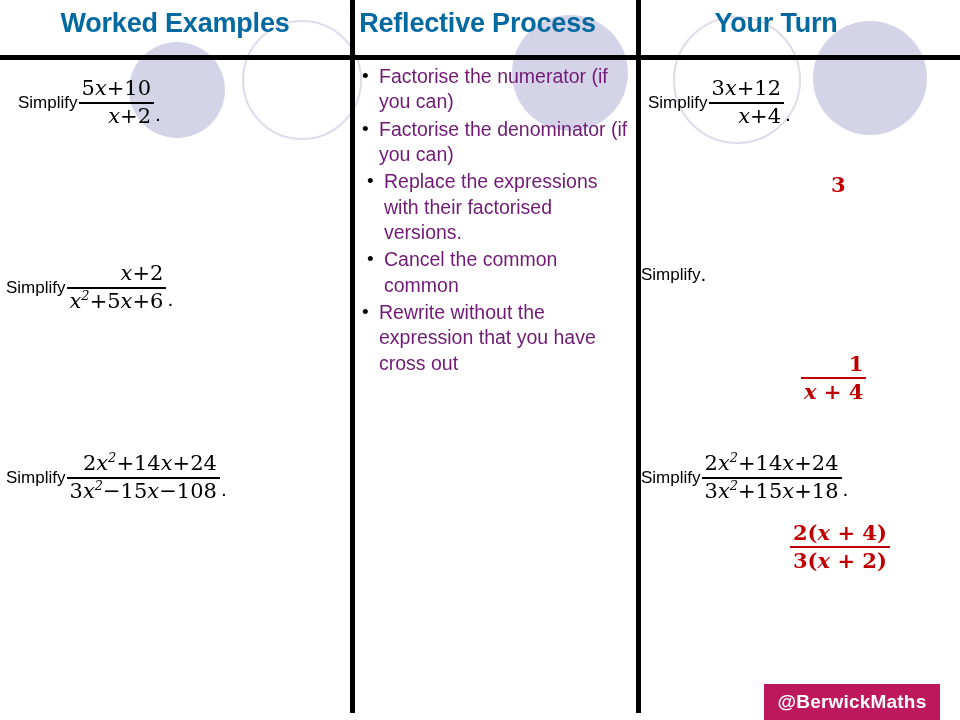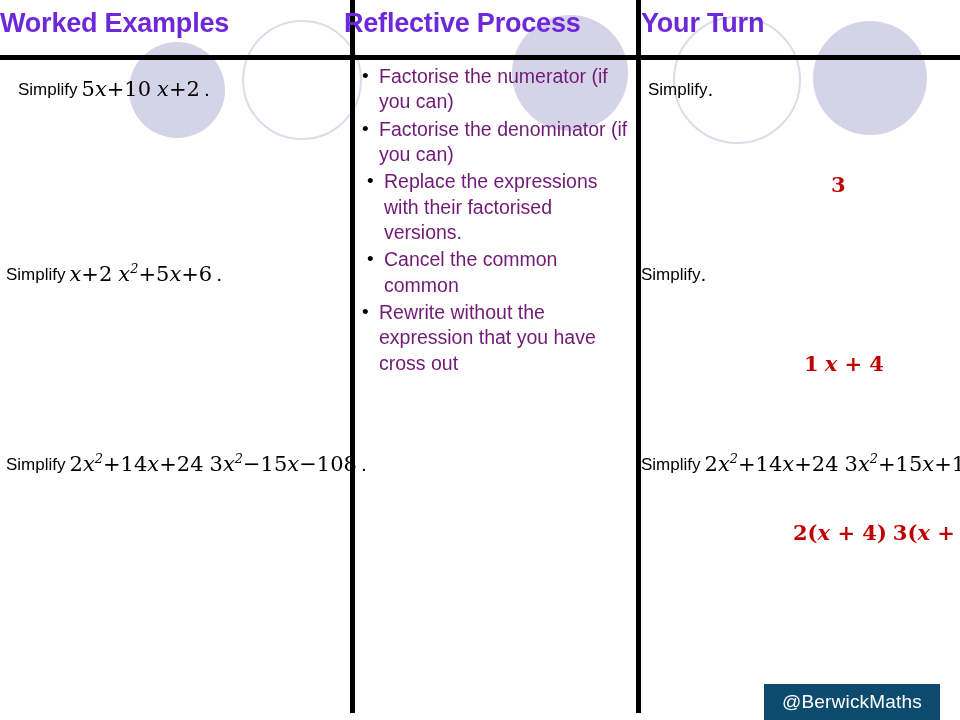--- a/index.html
+++ b/index.html
@@ -19,32 +19,32 @@
 
   
   .hrule{position:absolute;left:0;top:55px;width:960px;height:5px;background:#000;}
   .vrule{position:absolute;top:0;width:5px;background:#000;}
   #vrule-left{left:350px;height:713px;}
   #vrule-right{left:636px;height:713px;}
 
   
   .col-head{
     position:absolute;top:8px;
-    font-size:27px;font-weight:bold;color:#6d28d9;
-    letter-spacing:-0.2px;
+    font-size:27px;font-weight:bold;color:#0369a1;
+    text-align:center;letter-spacing:-0.2px;
     white-space:nowrap;
   }
   #head-worked{left:0;width:350px;}
-  #head-reflect{left:344px;width:245px;}
+  #head-reflect{left:355px;width:245px;}
   #head-your{left:641px;width:270px;}
 
   
   .mathrow{position:absolute;display:flex;align-items:center;white-space:nowrap;}
   .word{font-size:17px;color:#000;font-family:"Liberation Sans", sans-serif;}
-  .frac{display:inline-flex;align-items:flex-end;
+  .frac{display:inline-flex;flex-direction:column;align-items:flex-end;
         vertical-align:middle;margin:0 1px;}
   .frac .num, .frac .den{
      font-family:"DejaVu Serif", serif;font-size:21px;line-height:1.12;
      padding:0 3px;white-space:nowrap;}
   .frac .bar{height:2px;background:#000;width:100%;margin:1px 0;}
   .period{font-size:21px;align-self:flex-end;padding-bottom:2px;}
   .itx{font-style:italic;font-family:"DejaVu Serif", serif;}
   sup.exp{font-size:0.62em;vertical-align:super;line-height:0;font-style:italic;
           font-family:"DejaVu Serif", serif;}
 
@@ -57,22 +57,22 @@
 
   
   #bullets{position:absolute;left:362px;top:64px;width:270px;}
   .bullet{display:flex;align-items:flex-start;margin-bottom:2px;}
   .bullet .dot{width:17px;flex:0 0 17px;font-size:19px;line-height:1.30;color:#000;}
   .bullet .btext{font-size:19.5px;line-height:1.30;color:#701a75;}
   .bullet.ind{padding-left:5px;}
 
   
   #watermark{position:absolute;left:764px;top:684px;width:176px;height:36px;
-    background:#0c4a6e;color:#fff;display:flex;align-items:center;justify-content:center;
-    font-size:19px;font-weight:normal;letter-spacing:.2px;}
+    background:#be185d;color:#fff;display:flex;align-items:center;justify-content:center;
+    font-size:19px;font-weight:bold;letter-spacing:.2px;}
 </style>
 </head>
 <body>
 
 <div class="slide">
 
   <div class="deco deco-fill" style="left:129px;top:42px;width:96px;height:96px;"></div>
   <div class="deco deco-ring" style="left:242px;top:20px;width:116px;height:116px;"></div>
   <div class="deco deco-fill" style="left:512px;top:15px;width:116px;height:116px;"></div>
   <div class="deco deco-ring" style="left:673px;top:16px;width:124px;height:124px;"></div>
@@ -134,20 +134,25 @@
       <span class="btext">Cancel the common common</span>
     </div>
     <div class="bullet">
       <span class="dot">•</span>
       <span class="btext">Rewrite without the expression that you have cross out</span>
     </div>
   </div>
 
   <div class="mathrow" style="left:648px;top:77px;">
     <span class="word">Simplify</span>
+    <span class="frac">
+      <span class="num">3<span class="itx">x</span>+12</span>
+      <span class="bar"></span>
+      <span class="den"><span class="itx">x</span>+4</span>
+    </span>
     <span class="period">.</span>
   </div>
   <div class="answer ans-plain" style="left:831px;top:172px;">3</div>
 
   <div class="mathrow" style="left:641px;top:262px;">
     <span class="word">Simplify</span>
     <span class="period">.</span>
   </div>
   <div class="answer" style="left:800px;top:352px;">
     <span class="frac">

